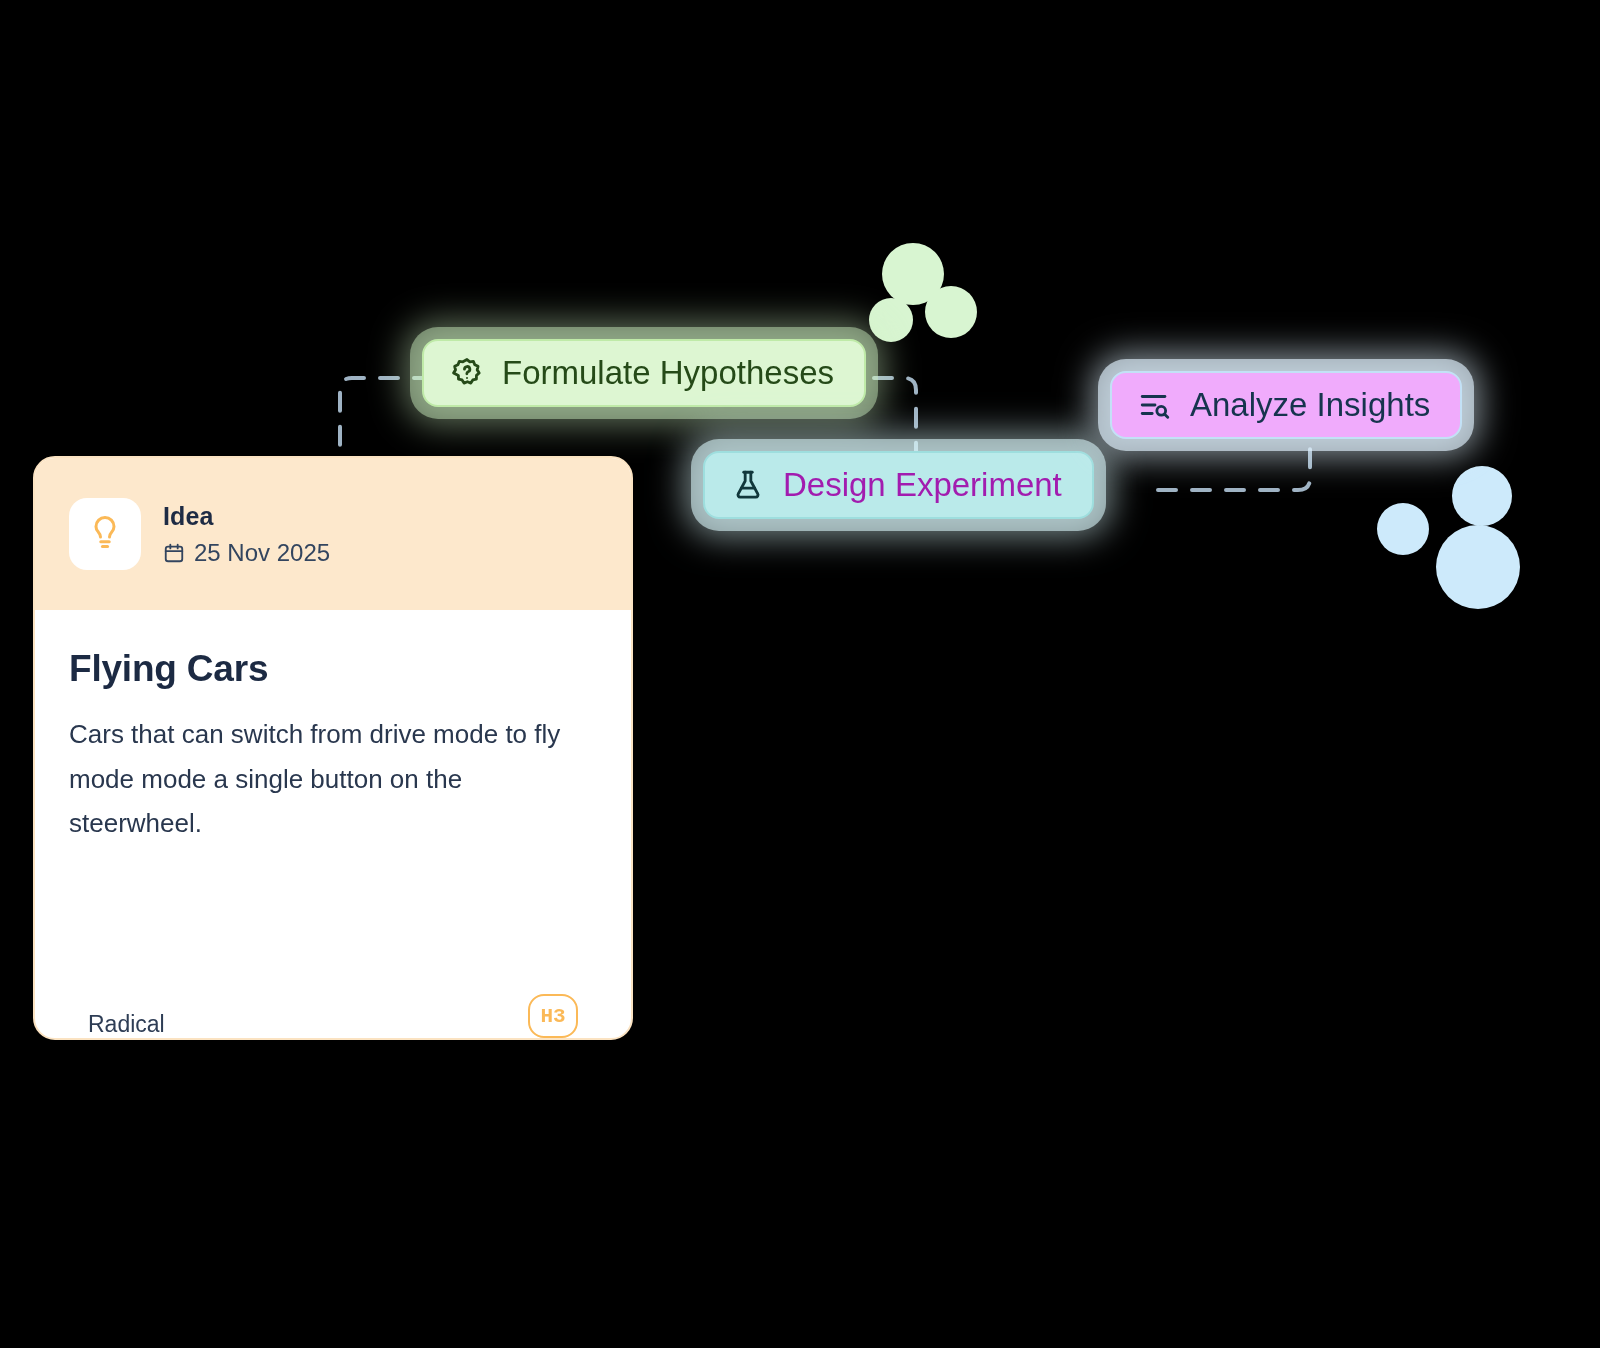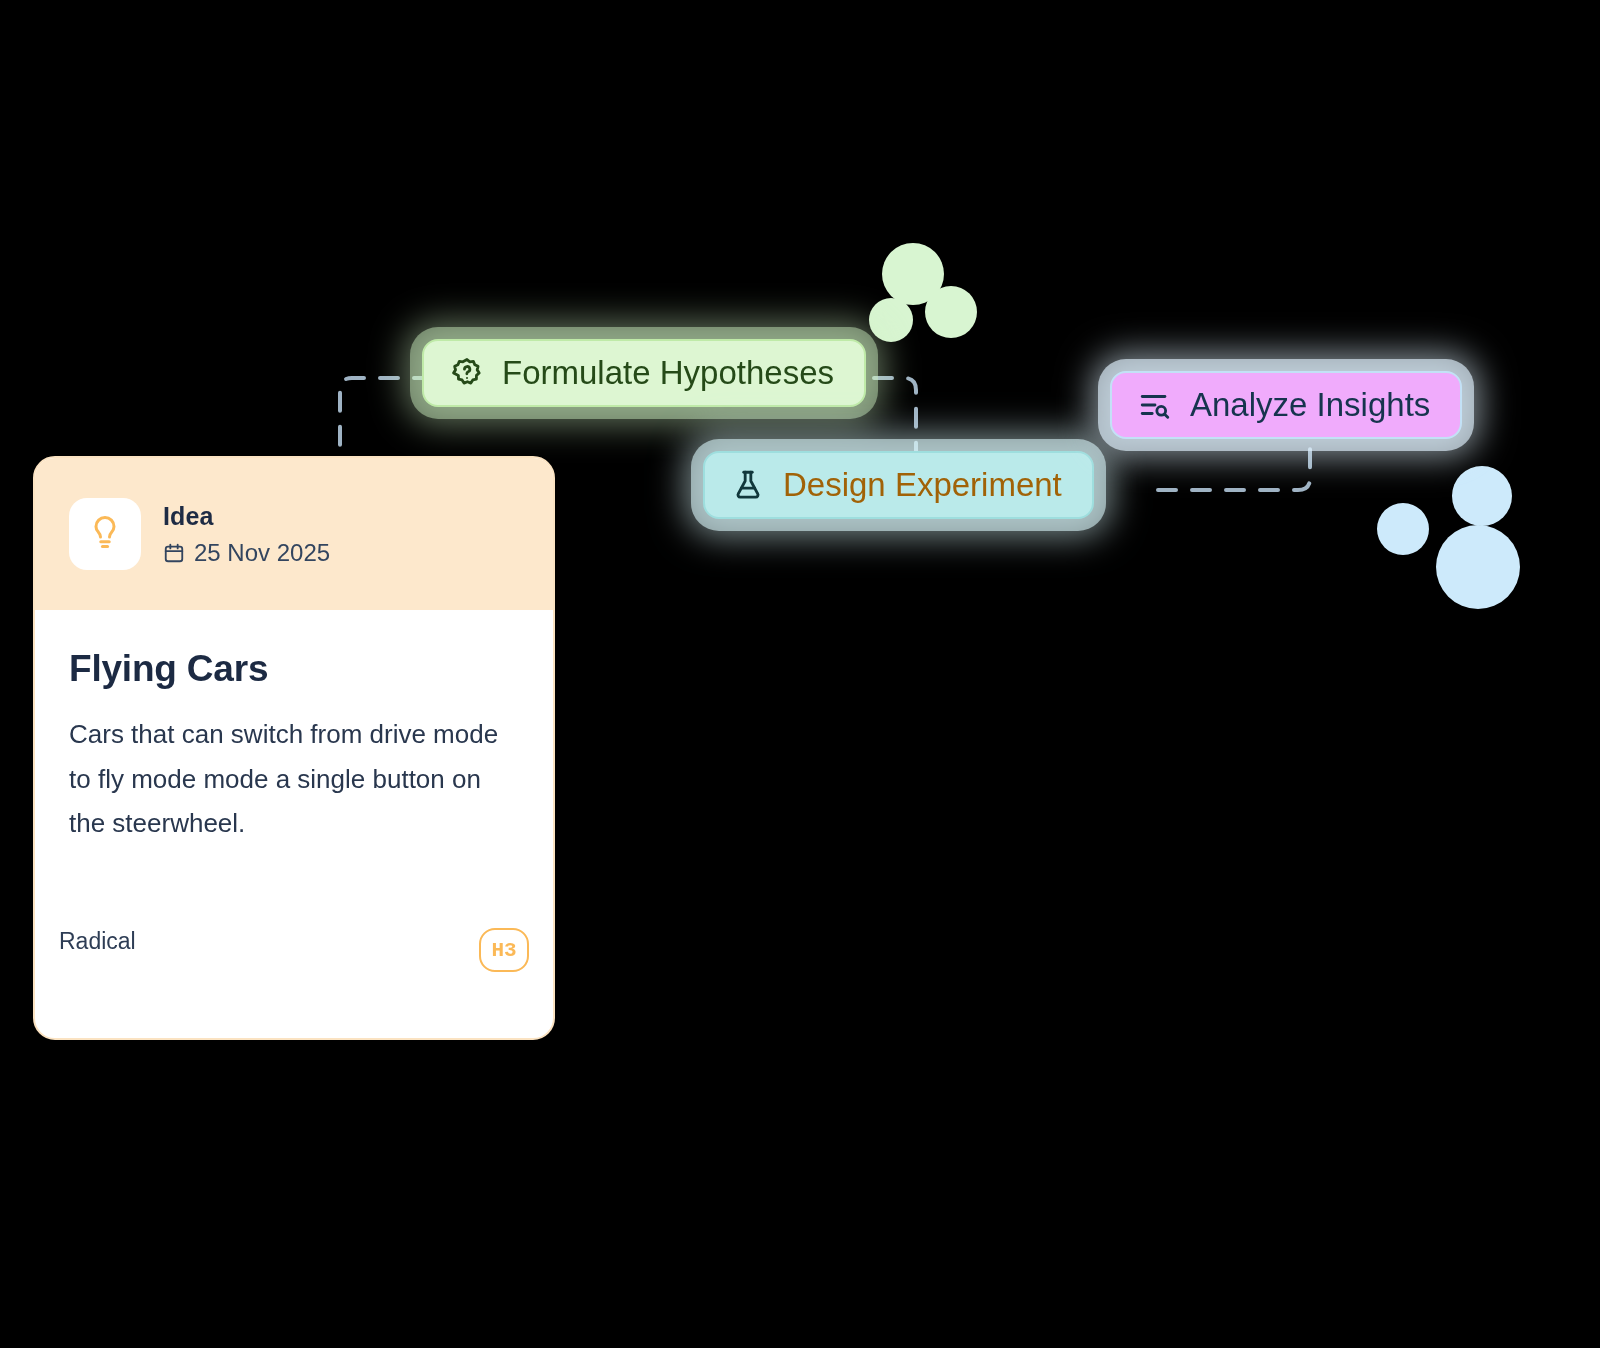--- a/index.html
+++ b/index.html
@@ -31,21 +31,21 @@
   .blob.b3 { left: 1436px; top: 525px; width: 84px; height: 84px; background: #cdeafb; }
 
   
   .connectors { position: absolute; left: 0; top: 0; width: 1600px; height: 1348px; pointer-events: none; }
 
   
   #idea-card {
     position: absolute;
     left: 33px;
     top: 456px;
-    width: 522px;
+    width: 600px;
     height: 584px;
     border-radius: 22px;
     background: #ffffff;
     border: 2px solid #fbe3c2;
     overflow: hidden;
     box-shadow: 0 6px 22px rgba(0,0,0,0.06);
   }
   .card-header {
     height: 152px;
     background: #fde8cc;
@@ -84,22 +84,22 @@
   .card-desc {
     font-size: 26px;
     line-height: 1.72;
     color: #29374e;
     max-width: 540px;
   }
   .card-footer {
     position: absolute;
     left: 0; right: 0; bottom: 0;
     height: 110px;
-    display: flex; align-items: flex-start; justify-content: space-between;
-    padding: 0 24px;
+    display: flex; align-items: flex-end; justify-content: space-between;
+    padding: 0 53px;
   }
   .footer-tag { font-size: 23px; color: #2e3d55; }
   .footer-badge {
     width: 50px; height: 44px;
     border: 2.5px solid #fbb957;
     border-radius: 16px;
     color: #fbb957;
     font-size: 21px;
     font-weight: bold;
     display: flex; align-items: center; justify-content: center; font-family: Liberation Mono, monospace;
@@ -125,21 +125,21 @@
     background: #ddf6d2;
     border: 2px solid #bfeaa8;
     color: #254a18;
     box-shadow: 0 0 0 12px rgba(209,244,195,0.45), 0 0 34px 18px rgba(209,244,195,0.45);
   }
 
   #pill-exp-wrap { left: 703px; top: 451px; }
   #pill-exp {
     background: #baeaea;
     border: 2px solid #9edede;
-    color: #a16207;
+    color: #a21caf;
     box-shadow: 0 0 0 12px rgba(214,242,245,0.60), 0 0 34px 18px rgba(214,242,245,0.55);
   }
 
   #pill-ana-wrap { left: 1110px; top: 371px; }
   #pill-ana {
     background: #f0abfc;
     border: 2px solid #c3e1f6;
     color: #16344e;
     box-shadow: 0 0 0 12px rgba(222,240,252,0.65), 0 0 34px 18px rgba(222,240,252,0.60);
   }

